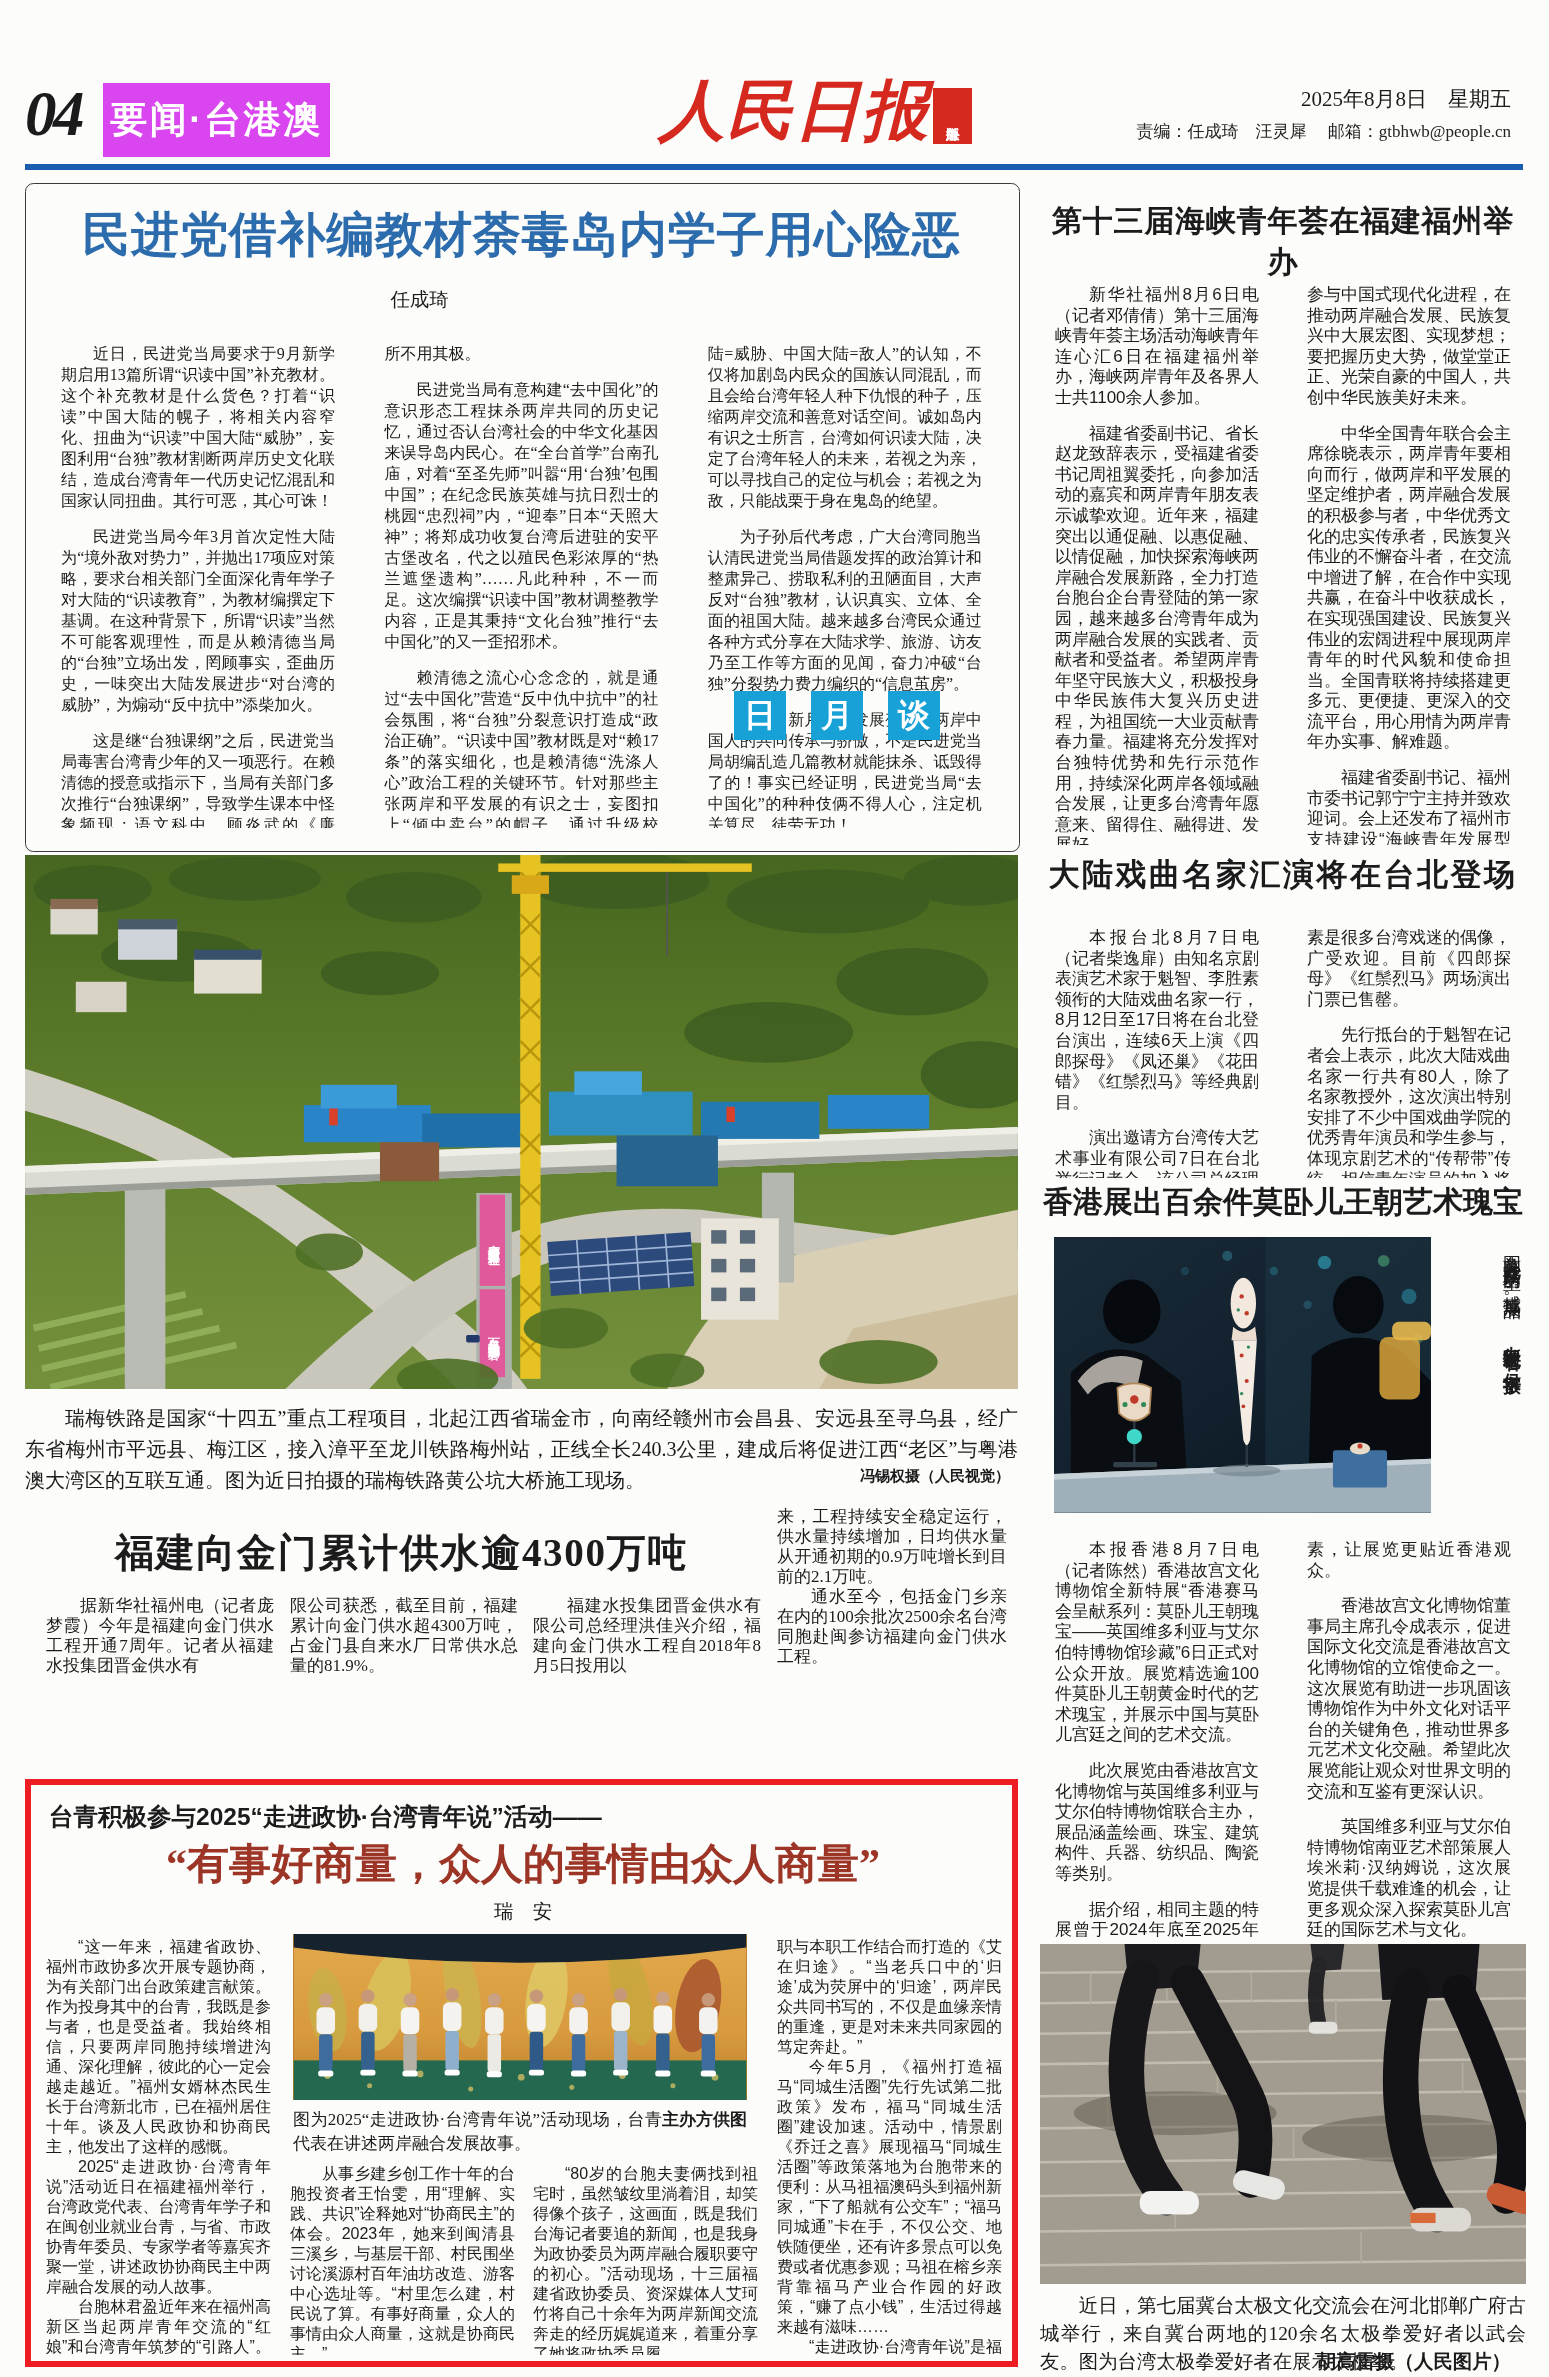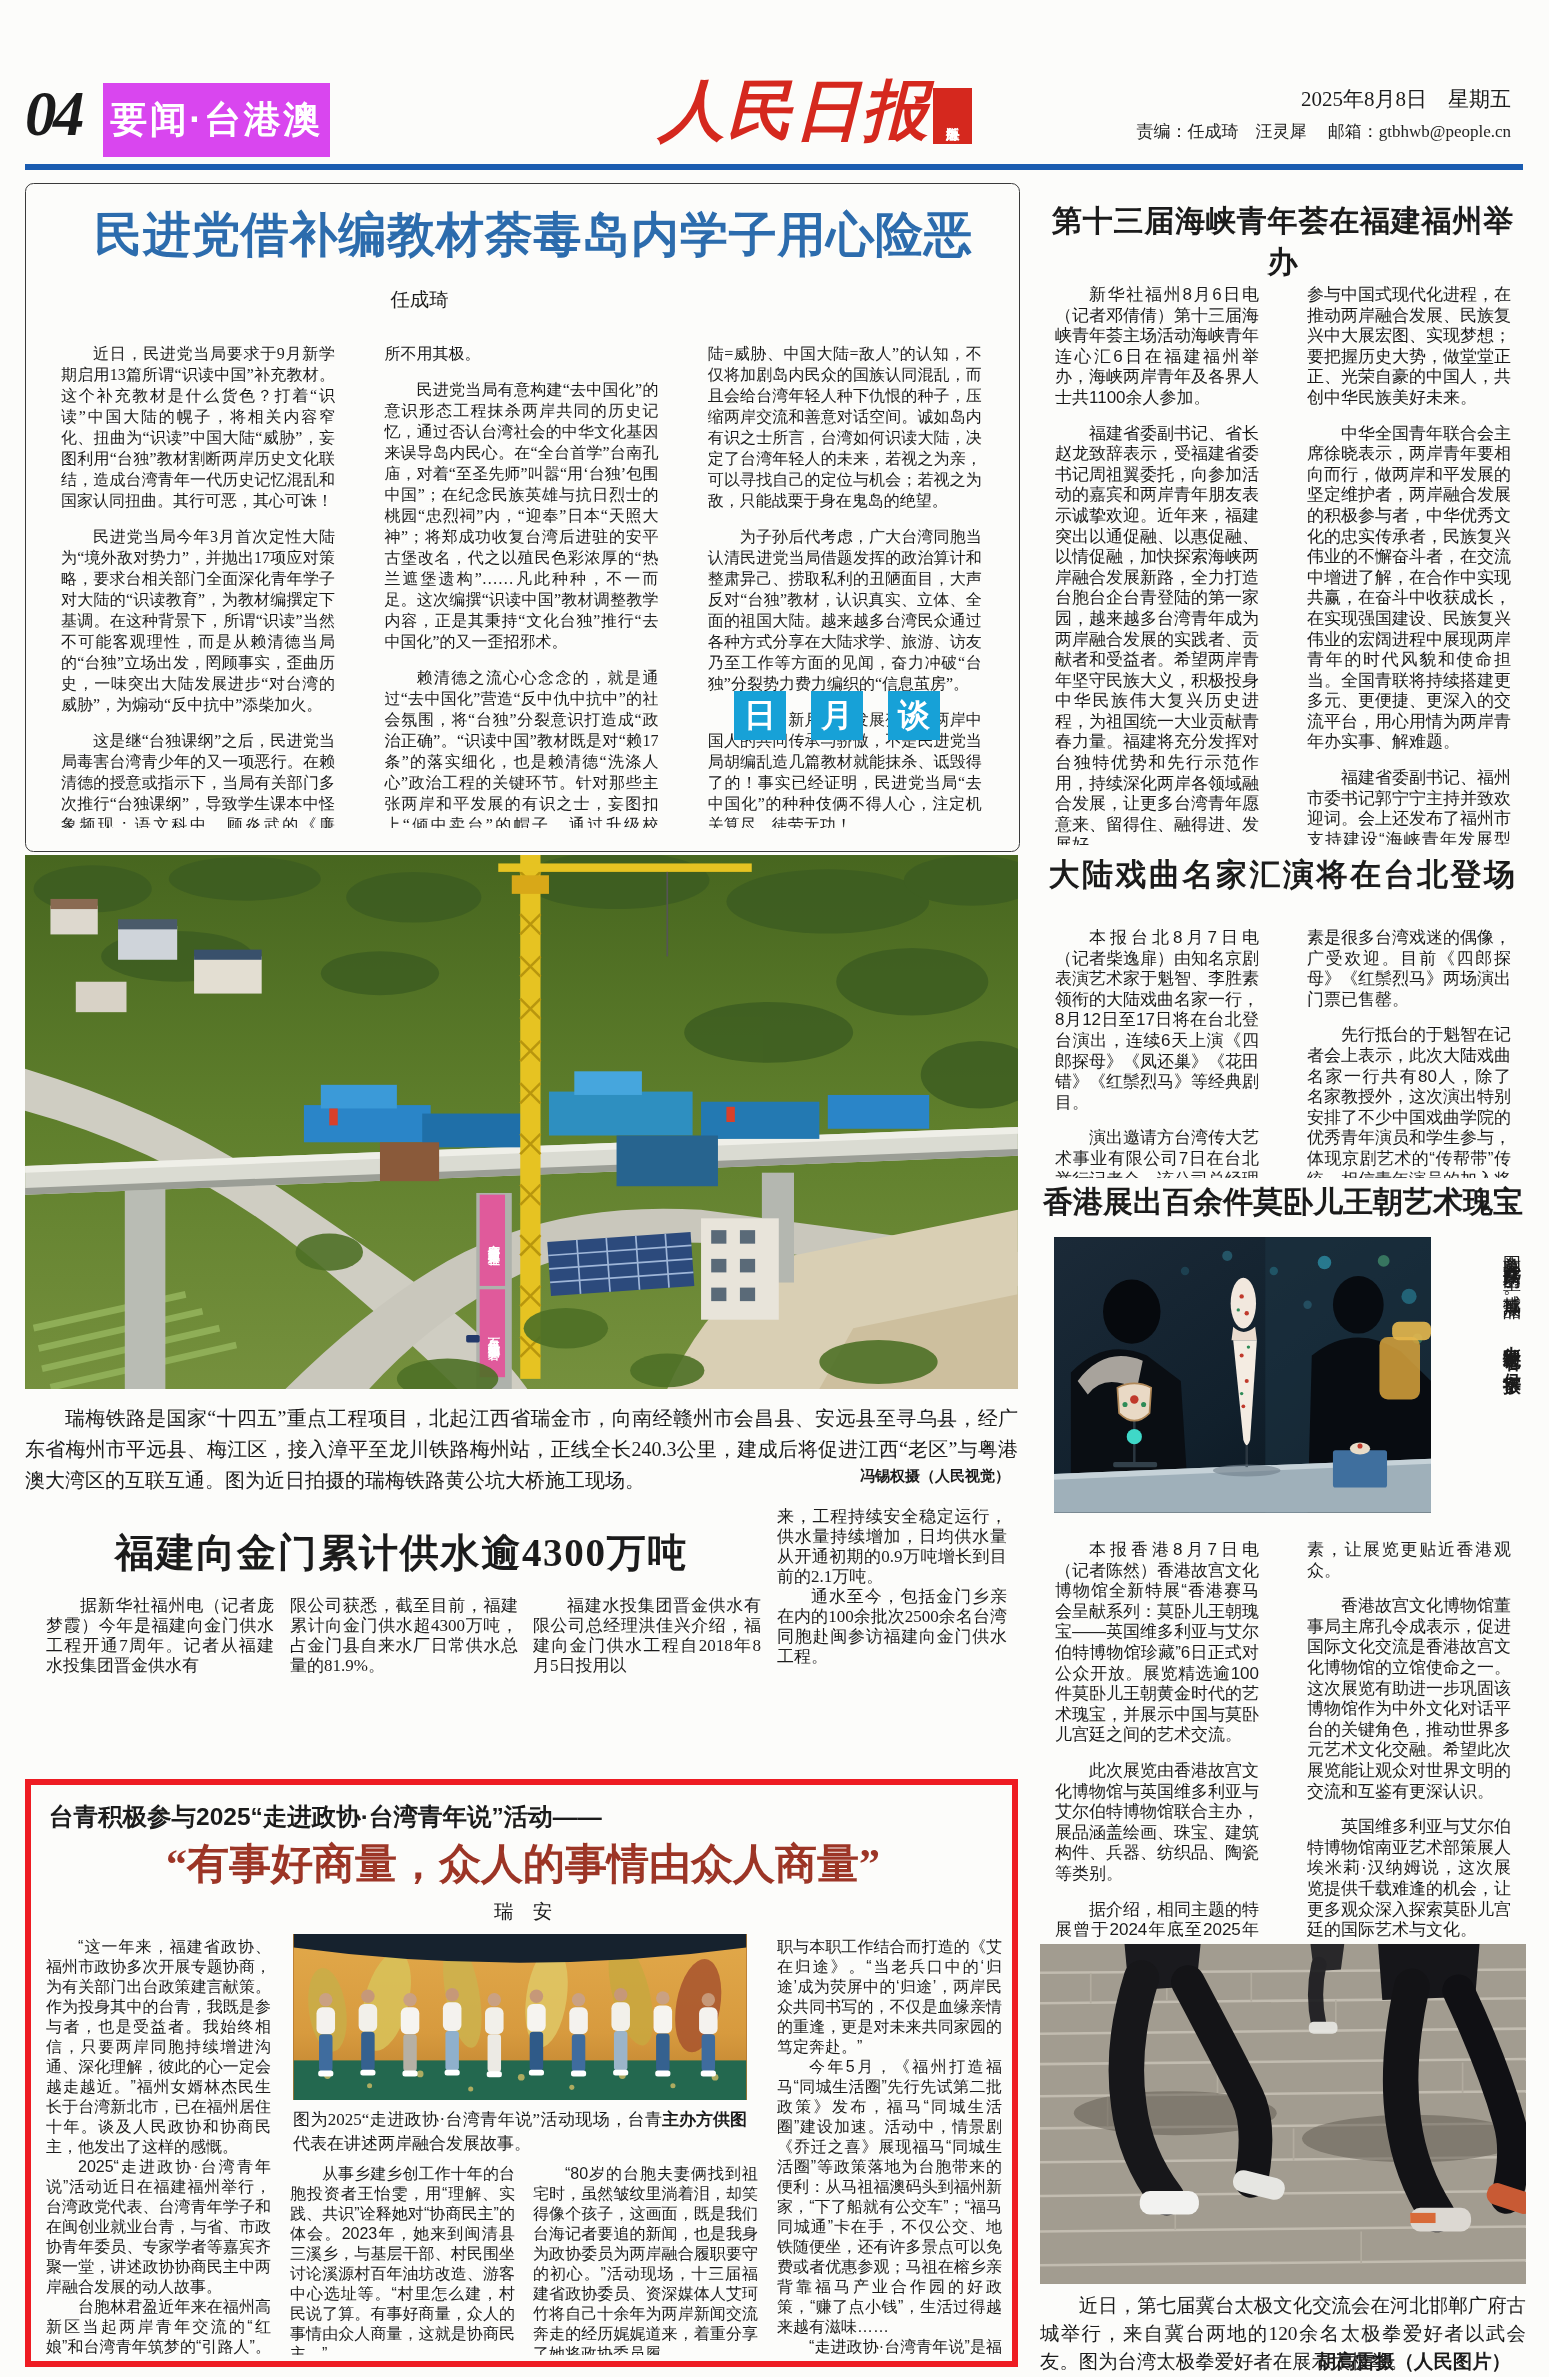--- a/index.html
+++ b/index.html
@@ -24,21 +24,21 @@
   .cols{display:flex;}
   .ncol{text-align:justify;overflow:hidden;}
   .ncol p{margin:15px;text-indent:2em;}
   .cont p:first-child{text-indent:0;}
   .serifbody{font-family:"Liberation Serif","DejaVu Serif",serif;}
   .sansbody{font-family:"Liberation Sans","DejaVu Sans",sans-serif;}
 
   
   #lead-box{left:25px;top:183px;width:993px;height:667px;border:0.8px solid #3a3a3a;border-radius:8.5px;}
   #lead-title{left:25px;top:203px;width:993px;text-align:center;font-size:48px;font-weight:bold;
-              color:#2c6cad;letter-spacing:0.8px;padding-left:12px;}
+              color:#2c6cad;letter-spacing:0.8px;}
   #lead-author{left:25px;top:286px;width:789px;text-align:center;font-size:19.4px;}
   #lead-cols{left:46px;top:328px;width:952px;height:500px;gap:19.4px;}
   #lead-cols .ncol{width:304px;font-size:16px;line-height:21px;}
   #stamp{left:734px;top:691px;display:flex;gap:25px;}
   .stamp-box{width:52px;height:49px;background:#17a1d7;color:#fff;display:flex;align-items:center;
              justify-content:center;font-size:32px;font-weight:bold;}
 
   
   #yf-title{left:1040px;top:201px;width:486px;text-align:center;font-size:30px;font-weight:bold;letter-spacing:0.8px;}
   #yf-cols{left:1040px;top:270px;width:486px;height:575px;gap:18px;}

